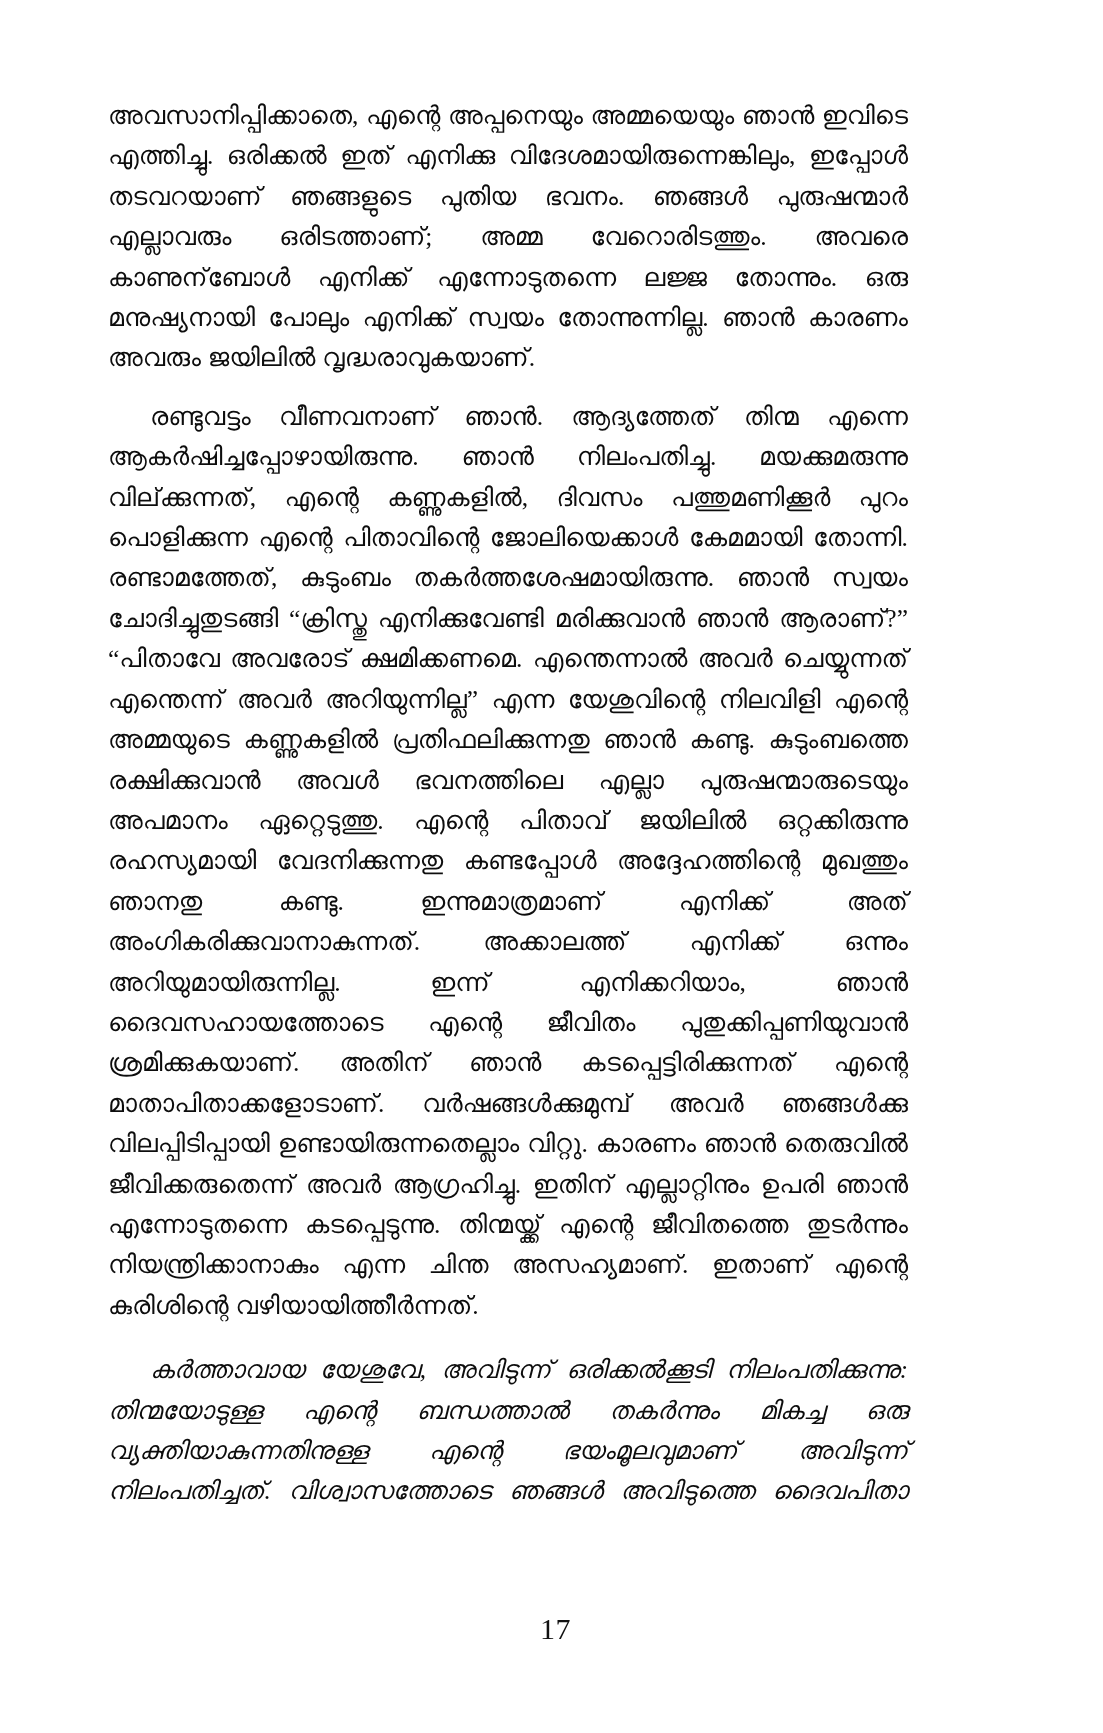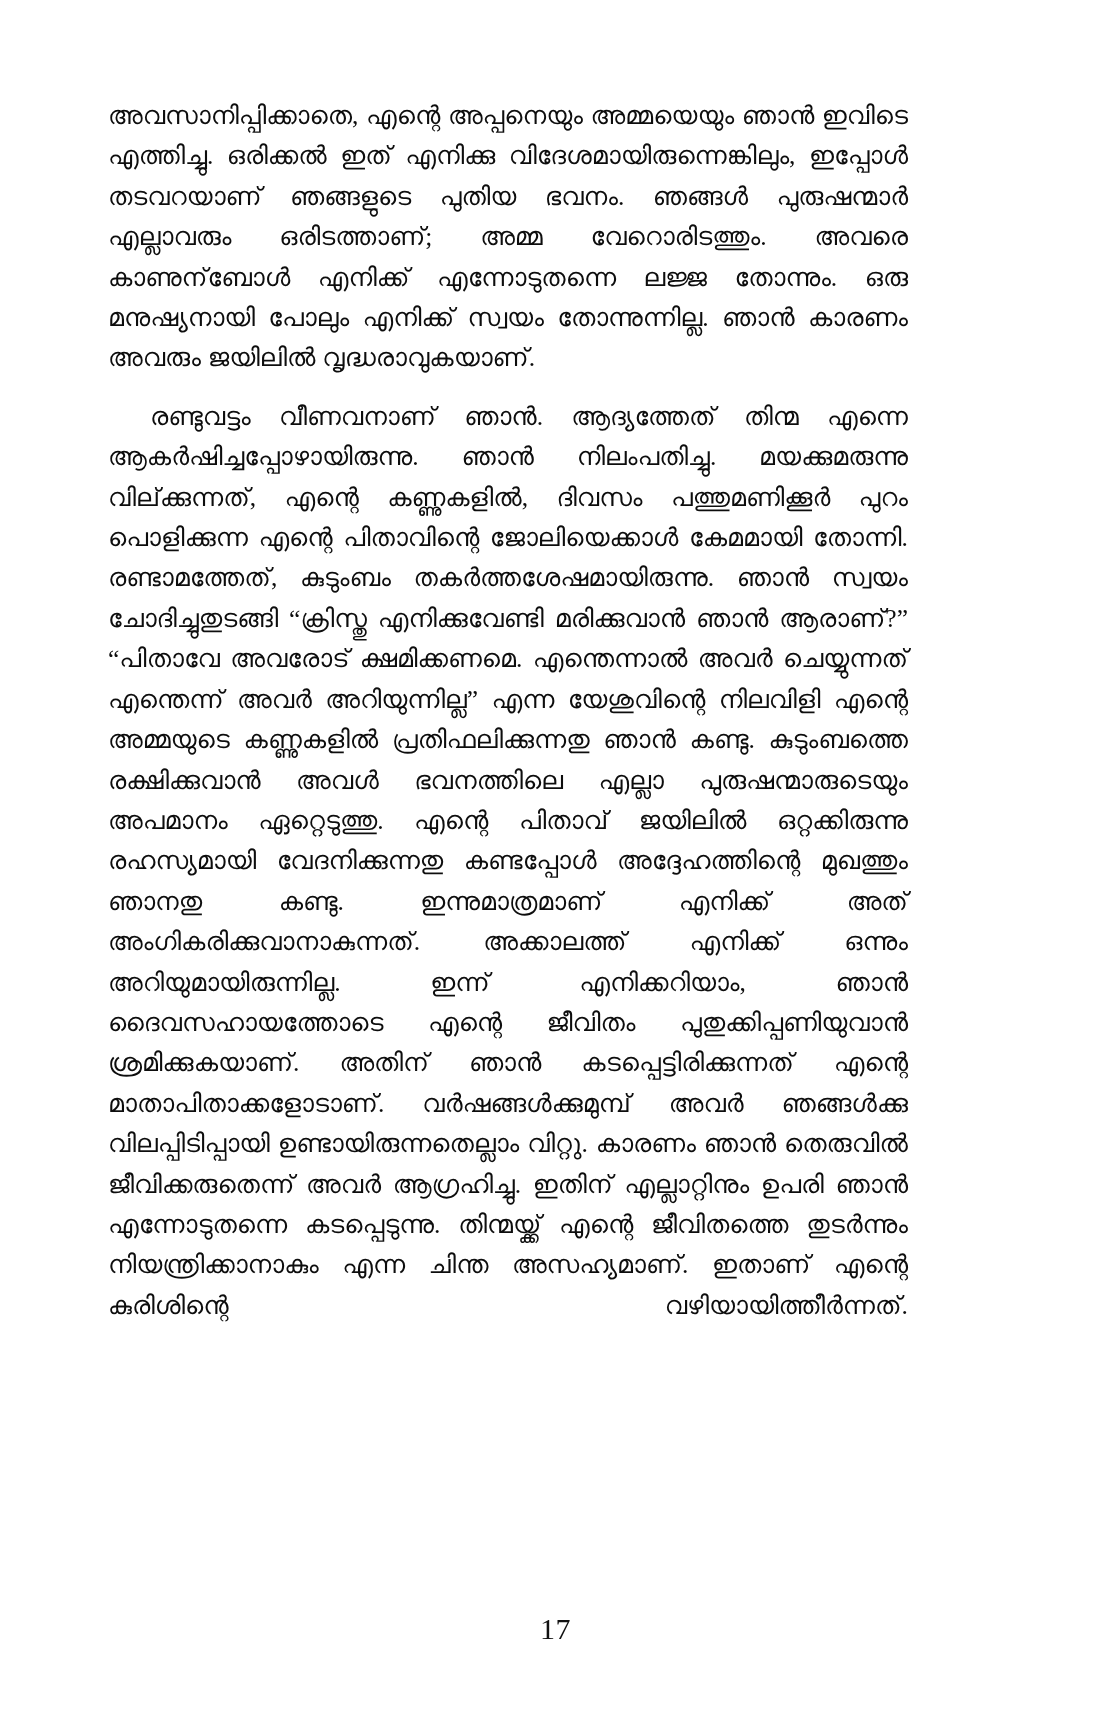--- a/index.html
+++ b/index.html
@@ -83,18 +83,19 @@
 <body>
 
 <div class="page">
 
   <div class="content">
 
     <p class="para no-indent">അവസാനിപ്പിക്കാതെ, എന്റെ അപ്പനെയും അമ്മയെയും ഞാൻ ഇവിടെ എത്തിച്ചു. ഒരിക്കൽ ഇത് എനിക്കു വിദേശമായിരുന്നെങ്കിലും, ഇപ്പോൾ തടവറയാണ് ഞങ്ങളുടെ പുതിയ ഭവനം. ഞങ്ങൾ പുരുഷന്മാർ എല്ലാവരും ഒരിടത്താണ്; അമ്മ വേറൊരിടത്തും. അവരെ കാണുന്‌ബോൾ എനിക്ക് എന്നോടുതന്നെ ലജ്ജ തോന്നും. ഒരു മനുഷ്യനായി പോലും എനിക്ക് സ്വയം തോന്നുന്നില്ല. ഞാൻ കാരണം അവരും ജയിലിൽ വൃദ്ധരാവുകയാണ്.</p>
 
     <p class="para">രണ്ടുവട്ടം വീണവനാണ് ഞാൻ. ആദ്യത്തേത് തിന്മ എന്നെ ആകർഷിച്ചപ്പോഴായിരുന്നു. ഞാൻ നിലംപതിച്ചു. മയക്കുമരുന്നു വില്‌ക്കുന്നത്, എന്റെ കണ്ണുകളിൽ, ദിവസം പത്തുമണിക്കൂർ പുറം പൊളിക്കുന്ന എന്റെ പിതാവിന്റെ ജോലിയെക്കാൾ കേമമായി തോന്നി. രണ്ടാമത്തേത്, കുടുംബം തകർത്തശേഷമായിരുന്നു. ഞാൻ സ്വയം ചോദിച്ചുതുടങ്ങി “ക്രിസ്തു എനിക്കുവേണ്ടി മരിക്കുവാൻ ഞാൻ ആരാണ്?” “പിതാവേ അവരോട് ക്ഷമിക്കണമെ. എന്തെന്നാൽ അവർ ചെയ്യുന്നത് എന്തെന്ന് അവർ അറിയുന്നില്ല” എന്ന യേശുവിന്റെ നിലവിളി എന്റെ അമ്മയുടെ കണ്ണുകളിൽ പ്രതിഫലിക്കുന്നതു ഞാൻ കണ്ടു. കുടുംബത്തെ രക്ഷിക്കുവാൻ അവൾ ഭവനത്തിലെ എല്ലാ പുരുഷന്മാരുടെയും അപമാനം ഏറ്റെടുത്തു. എന്റെ പിതാവ് ജയിലിൽ ഒറ്റക്കിരുന്നു രഹസ്യമായി വേദനിക്കുന്നതു കണ്ടപ്പോൾ അദ്ദേഹത്തിന്റെ മുഖത്തും ഞാനതു കണ്ടു. ഇന്നുമാത്രമാണ് എനിക്ക് അത് അംഗികരിക്കുവാനാകുന്നത്. അക്കാലത്ത് എനിക്ക് ഒന്നും അറിയുമായിരുന്നില്ല. ഇന്ന് എനിക്കറിയാം, ഞാൻ ദൈവസഹായത്തോടെ എന്റെ ജീവിതം പുതുക്കിപ്പണിയുവാൻ ശ്രമിക്കുകയാണ്. അതിന് ഞാൻ കടപ്പെട്ടിരിക്കുന്നത് എന്റെ മാതാപിതാക്കളോടാണ്. വർഷങ്ങൾക്കുമുമ്പ് അവർ ഞങ്ങൾക്കു വിലപ്പിടിപ്പായി ഉണ്ടായിരുന്നതെല്ലാം വിറ്റു. കാരണം ഞാൻ തെരുവിൽ ജീവിക്കരുതെന്ന് അവർ ആഗ്രഹിച്ചു. ഇതിന് എല്ലാറ്റിനും ഉപരി ഞാൻ എന്നോടുതന്നെ കടപ്പെടുന്നു. തിന്മയ്ക്ക് എന്റെ ജീവിതത്തെ തുടർന്നും നിയന്ത്രിക്കാനാകും എന്ന ചിന്ത അസഹ്യമാണ്. ഇതാണ് എന്റെ കുരിശിന്റെ വഴിയായിത്തീർന്നത്.</p>
 
+    <p class="para italic">കർത്താവായ യേശുവേ, അവിടുന്ന് ഒരിക്കൽക്കൂടി നിലംപതിക്കുന്നു: തിന്മയോടുള്ള എന്റെ ബന്ധത്താൽ തകർന്നും മികച്ച ഒരു വ്യക്തിയാകുന്നതിനുള്ള എന്റെ ഭയംമൂലവുമാണ് അവിടുന്ന് നിലംപതിച്ചത്. വിശ്വാസത്തോടെ ഞങ്ങൾ അവിടുത്തെ ദൈവപിതാ</p>
 
   </div>
 
   <div class="page-number">17</div>
 
 </div>
 
 </body></html>

